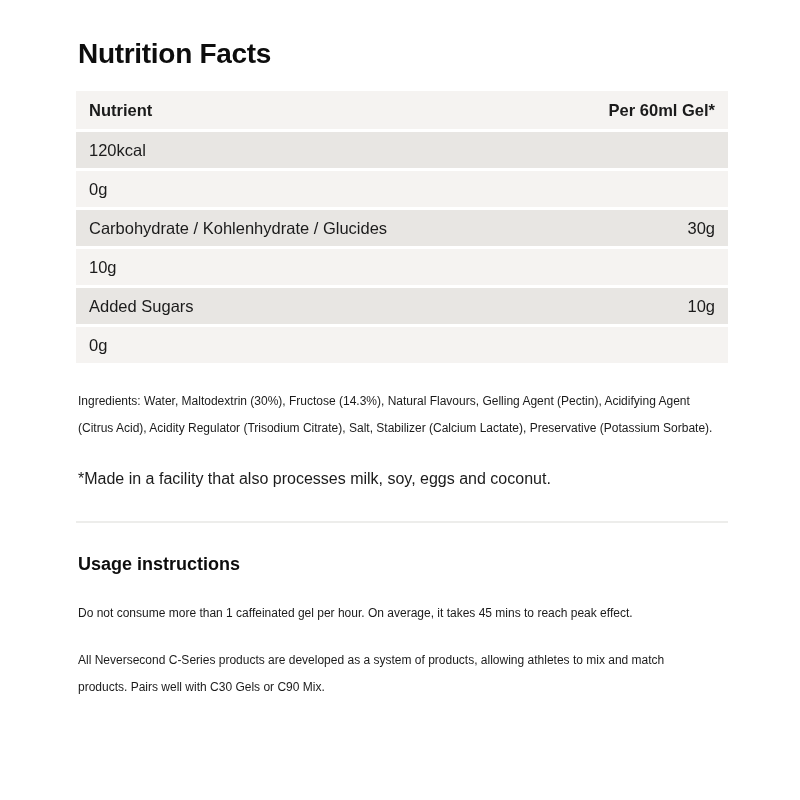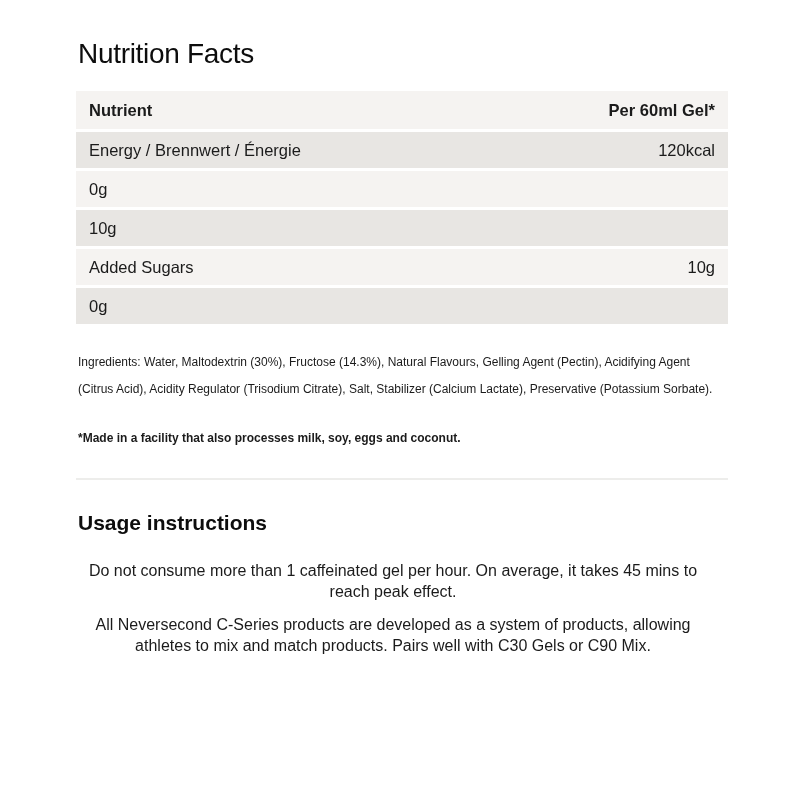--- a/index.html
+++ b/index.html
@@ -18,21 +18,21 @@
     color:var(--text);
     overflow:hidden;
   }
   .page{
     width:652px;
     margin:0 0 0 76px;
     padding-top:38px;
   }
   h1.title{
     font-size:28px;
-    font-weight:normal;
+    font-weight:bold;
     color:var(--heading);
     letter-spacing:-0.3px;
     margin:0 0 21px 2px;
   }
   .n-table{width:100%;}
   .t-row{
     display:flex;
     justify-content:space-between;
     align-items:center;
     height:36px;
@@ -44,62 +44,64 @@
   .t-row:nth-child(even){background:var(--row-dark);}
   .t-row.header{height:38px;font-weight:bold;}
   .cell-l{text-align:left;white-space:nowrap;}
   .cell-r{text-align:center;white-space:nowrap;}
   p.ingredients{
     font-size:12px;
     line-height:27px;
     margin:25px 0 0 2px;
   }
   p.allergen{
-    font-size:12px;
-    font-weight:bold;
+    font-size:16px;
+    font-weight:normal;
     margin:28px 0 0 2px;
   }
   hr.section-divider{
     border:none;
     border-top:2px solid var(--divider);
     margin:33px 0 0 0;
   }
   h2.usage-heading{
-    font-size:21px;
+    font-size:18px;
     font-weight:bold;
     color:var(--heading);
     margin:31px 0 0 2px;
   }
   p.usage-p{
-    font-size:16px;
-    line-height:21px;
+    font-size:12px;
+    line-height:27px;
     margin:25px 0 0 2px;
     max-width:630px;
-    text-align:center;
   }
-  p.usage-p + p.usage-p{margin-top:12px;}
+  p.usage-p + p.usage-p{margin-top:20px;}
 </style>
 </head>
 <body>
 
 <div class="page">
 
   <h1 class="title">Nutrition Facts</h1>
 
   <div class="n-table">
     <div class="t-row header">
       <span class="cell-l">Nutrient</span>
       <span class="cell-r">Per 60ml Gel*</span>
     </div>
     <div class="t-row">
-      <span class="cell-l">Energy / Brennwert / Énergie</span>
       <span class="cell-r">120kcal</span>
     </div>
     <div class="t-row">
       <span class="cell-r">0g</span>
+    </div>
+    <div class="t-row">
+      <span class="cell-l">Carbohydrate / Kohlenhydrate / Glucides</span>
+      <span class="cell-r">30g</span>
     </div>
     <div class="t-row">
       <span class="cell-r">10g</span>
     </div>
     <div class="t-row">
       <span class="cell-l">Added Sugars</span>
       <span class="cell-r">10g</span>
     </div>
     <div class="t-row">
       <span class="cell-r">0g</span>

